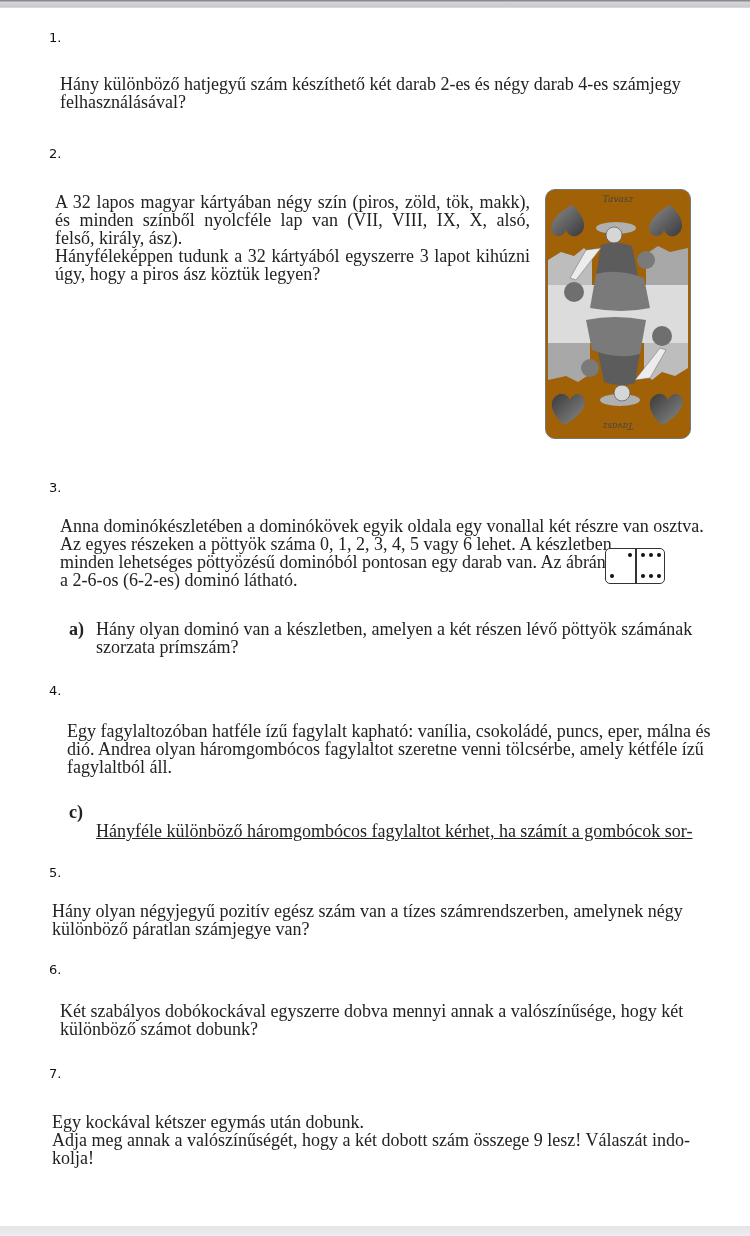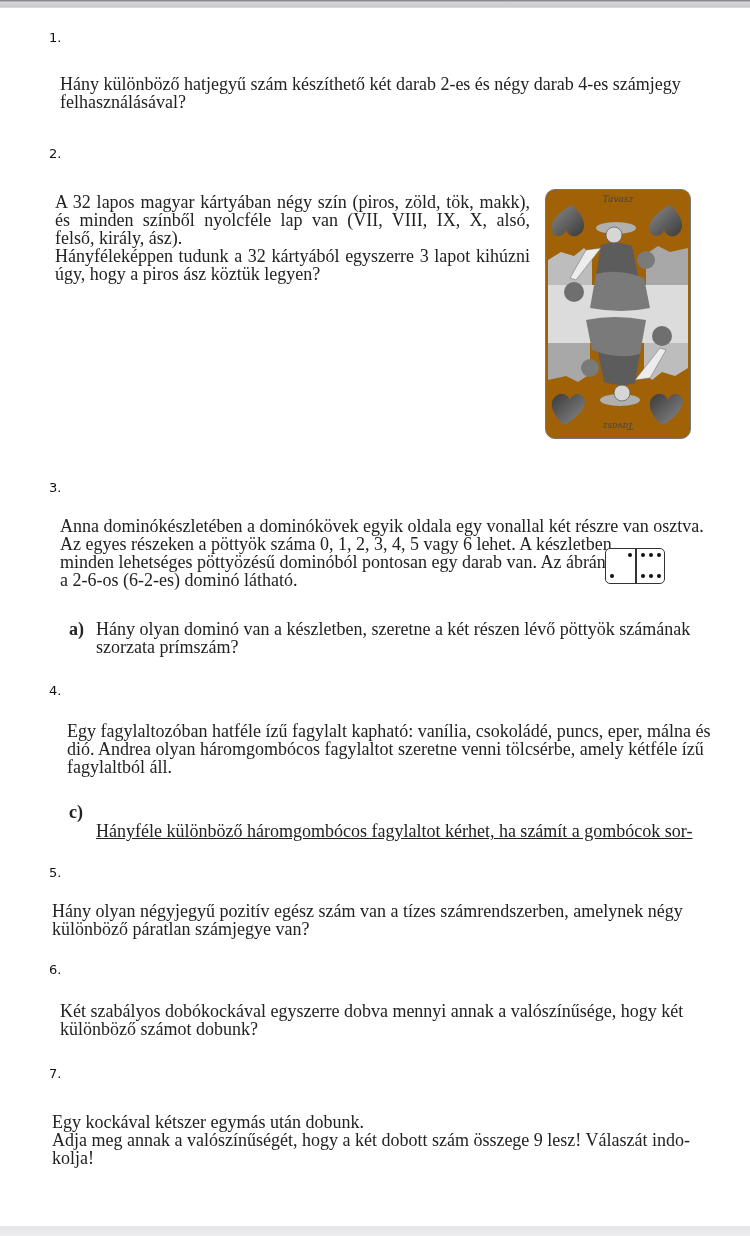--- a/index.html
+++ b/index.html
@@ -129,21 +129,21 @@
   <div class="pip" style="left:35px; top:4px;"></div>
   <div class="pip" style="left:43px; top:4px;"></div>
   <div class="pip" style="left:51px; top:4px;"></div>
   <div class="pip" style="left:35px; top:25px;"></div>
   <div class="pip" style="left:43px; top:25px;"></div>
   <div class="pip" style="left:51px; top:25px;"></div>
 </div>
 
 <span class="sub-label para" style="left:69px; top:620px;">a)</span>
 <div class="para" style="left:96px; top:620px; width:620px;">
-  <span class="ln">Hány olyan dominó van a készletben, szeretne a két részen lévő pöttyök számának</span>
+  <span class="ln">Hány olyan dominó van a készletben, amelyen a két részen lévő pöttyök számának</span>
   <span class="ln">szorzata prímszám?</span>
 </div>
 
 <div class="num" style="top:683px;">4.</div>
 <div class="para" style="left:67px; top:722px; width:660px;">
   <span class="ln">Egy fagylaltozóban hatféle ízű fagylalt kapható: vanília, csokoládé, puncs, eper, málna és</span>
   <span class="ln">dió. Andrea olyan háromgombócos fagylaltot szeretne venni tölcsérbe, amely kétféle ízű</span>
   <span class="ln">fagylaltból áll.</span>
 </div>
 

